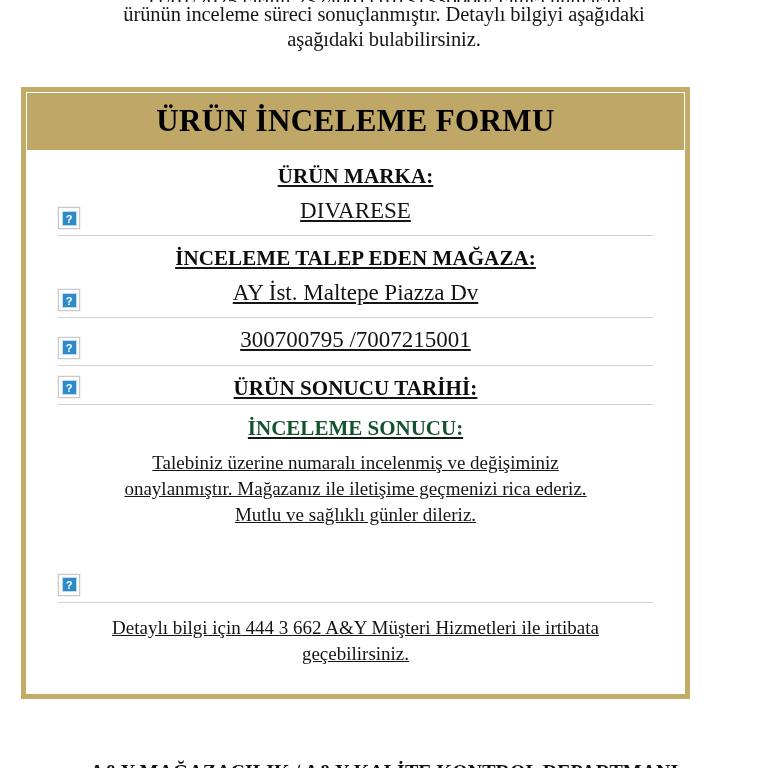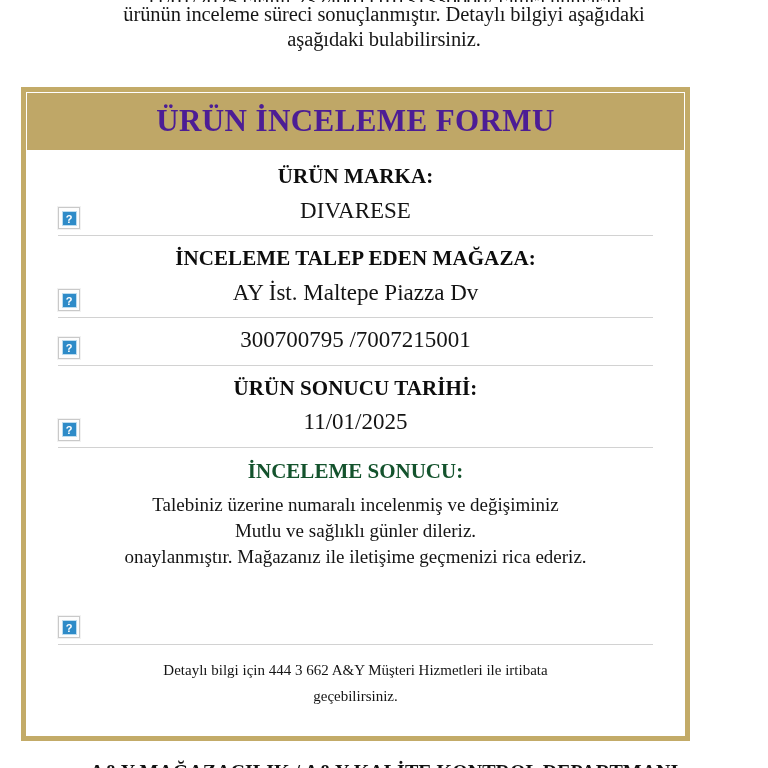--- a/index.html
+++ b/index.html
@@ -57,28 +57,29 @@
   .form-banner {
     background: #bfa767;
     text-align: center;
     padding: 11px 0 13px 0;
     border-bottom: 4px solid #ffffff;
   }
   .form-banner-title {
     font-size: 31px;
     font-weight: bold;
     letter-spacing: 0.4px;
-    color: #4c1d95;
+    color: #000000;
     line-height: 1.08;
     font-family: "Liberation Serif", "DejaVu Serif", serif;
   }
 
   .form-body {
     padding: 0 31px 0 31px;
     background: #ffffff;
+    text-decoration: underline;
   }
 
   
   .field {
     position: relative;
     border-bottom: 1.5px solid #d2d2d2;
     padding-bottom: 4px;
   }
   .field:last-of-type { border-bottom: none; }
 
@@ -155,21 +156,21 @@
   
   .empty-field {
     position: relative;
     height: 52px;
     border-bottom: 1.5px solid #d2d2d2;
     margin-top: 22px;
   }
 
   .footer-note {
     text-align: center;
-    font-size: 15px;
+    font-size: 19px;
     line-height: 26px;
     padding: 12px 0 26px 0;
     color: #141414;
   }
   .footer-note span { display: block; white-space: nowrap; }
 
   
   .dept {
     position: absolute;
     left: 0;
@@ -227,34 +228,33 @@
         <div class="field-value">300700795 /7007215001</div>
         <div class="ph-slot">
           <div class="ph-box">
             <div class="ph-q">?</div>
           </div>
         </div>
       </div>
 
       <div class="field">
         <div class="field-label">ÜRÜN SONUCU TARİHİ:</div>
-        <div class="field-value">11/01/2025</div>
         <div class="ph-slot">
           <div class="ph-box">
             <div class="ph-q">?</div>
           </div>
         </div>
       </div>
 
       <div class="result-block">
         <div class="result-label">İNCELEME SONUCU:</div>
         <div class="result-text">
           <span>Talebiniz üzerine numaralı incelenmiş ve değişiminiz</span>
+          <span>onaylanmıştır. Mağazanız ile iletişime geçmenizi rica ederiz.</span>
           <span>Mutlu ve sağlıklı günler dileriz.</span>
-          <span>onaylanmıştır. Mağazanız ile iletişime geçmenizi rica ederiz.</span>
         </div>
       </div>
 
       <div class="empty-field">
         <div class="ph-slot">
           <div class="ph-box">
             <div class="ph-q">?</div>
           </div>
         </div>
       </div>

